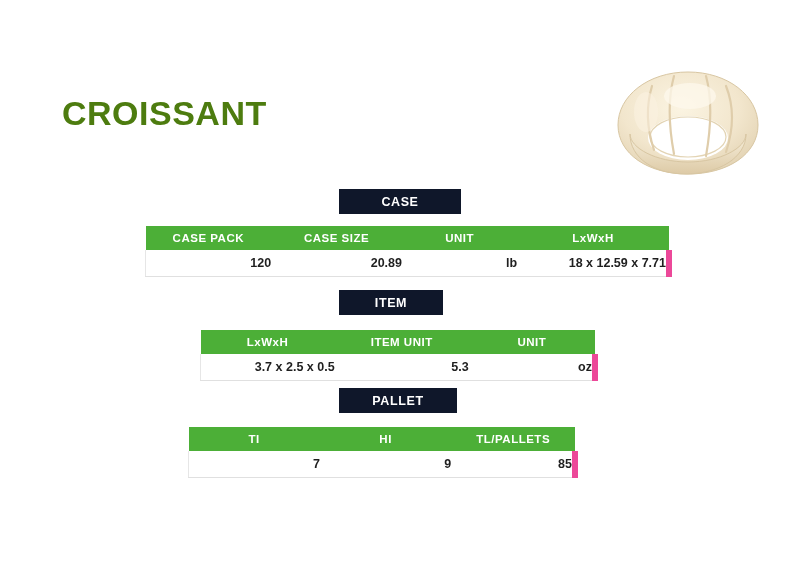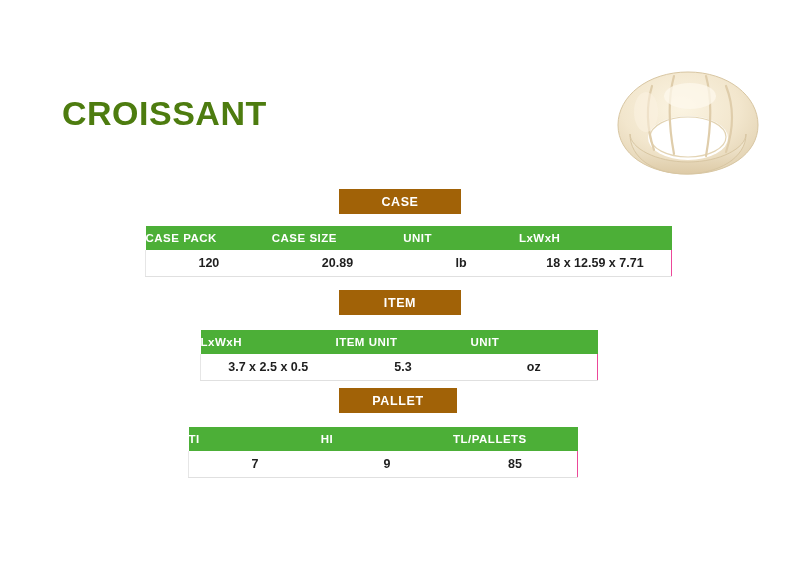--- a/index.html
+++ b/index.html
@@ -36,21 +36,21 @@
     top: 62px;
     width: 164px;
     height: 122px;
   }
   .product-photo svg { display: block; width: 100%; height: 100%; }
 
   
   .section-bar {
     position: absolute;
     height: 25px;
-    background: #a16207;
+    background: #0f172a;
     color: #ffffff;
     font-size: 12.5px;
     font-weight: bold;
     letter-spacing: 0.6px;
     display: flex;
     align-items: center;
     justify-content: center;
   }
 
   
@@ -60,47 +60,47 @@
     table-layout: fixed;
   }
   .spec-table th {
     background: #4CAF37;
     color: #ffffff;
     font-size: 11.5px;
     font-weight: bold;
     letter-spacing: 0.5px;
     height: 24px;
     padding: 0;
-    text-align: left;
+    text-align: center;
     vertical-align: middle;
     border: none;
   }
   .spec-table td {
     background: #ffffff;
     color: #1f1f1f;
     font-size: 12.5px;
     font-weight: bold;
     height: 26px;
     padding: 0;
-    text-align: center;
+    text-align: right;
     vertical-align: middle;
     border-left: 1px solid #e6e6e6;
     border-right: 1px solid #e6e6e6;
     border-bottom: 1px solid #e0e0e0;
   }
   .spec-table td:not(:first-child) { border-left: none; }
   .spec-table td:not(:last-child) { border-right: none; }
   .spec-table tr.data-row td:first-child { border-left: 1px solid #e6e6e6; }
-  .spec-table tr.data-row td:last-child { border-right: 1px solid #ec4899; }
+  .spec-table tr.data-row td:last-child { border-right: 6px solid #ec4899; }
 
   
   #bar-case   { left: 339px; top: 189px; width: 122px; }
   #table-case { left: 145px; top: 226px; width: 527px; }
 
-  #bar-item   { left: 339px; top: 290px; width: 122px; }
+  #bar-item   { left: 339px; top: 290px; width: 104px; }
   #table-item { left: 200px; top: 330px; width: 398px; }
 
   #bar-pallet { left: 339px; top: 388px; width: 118px; }
   #table-pallet { left: 188px; top: 427px; width: 390px; }
 </style>
 </head>
 <body>
 
 <div class="page-title">CROISSANT</div>
 

